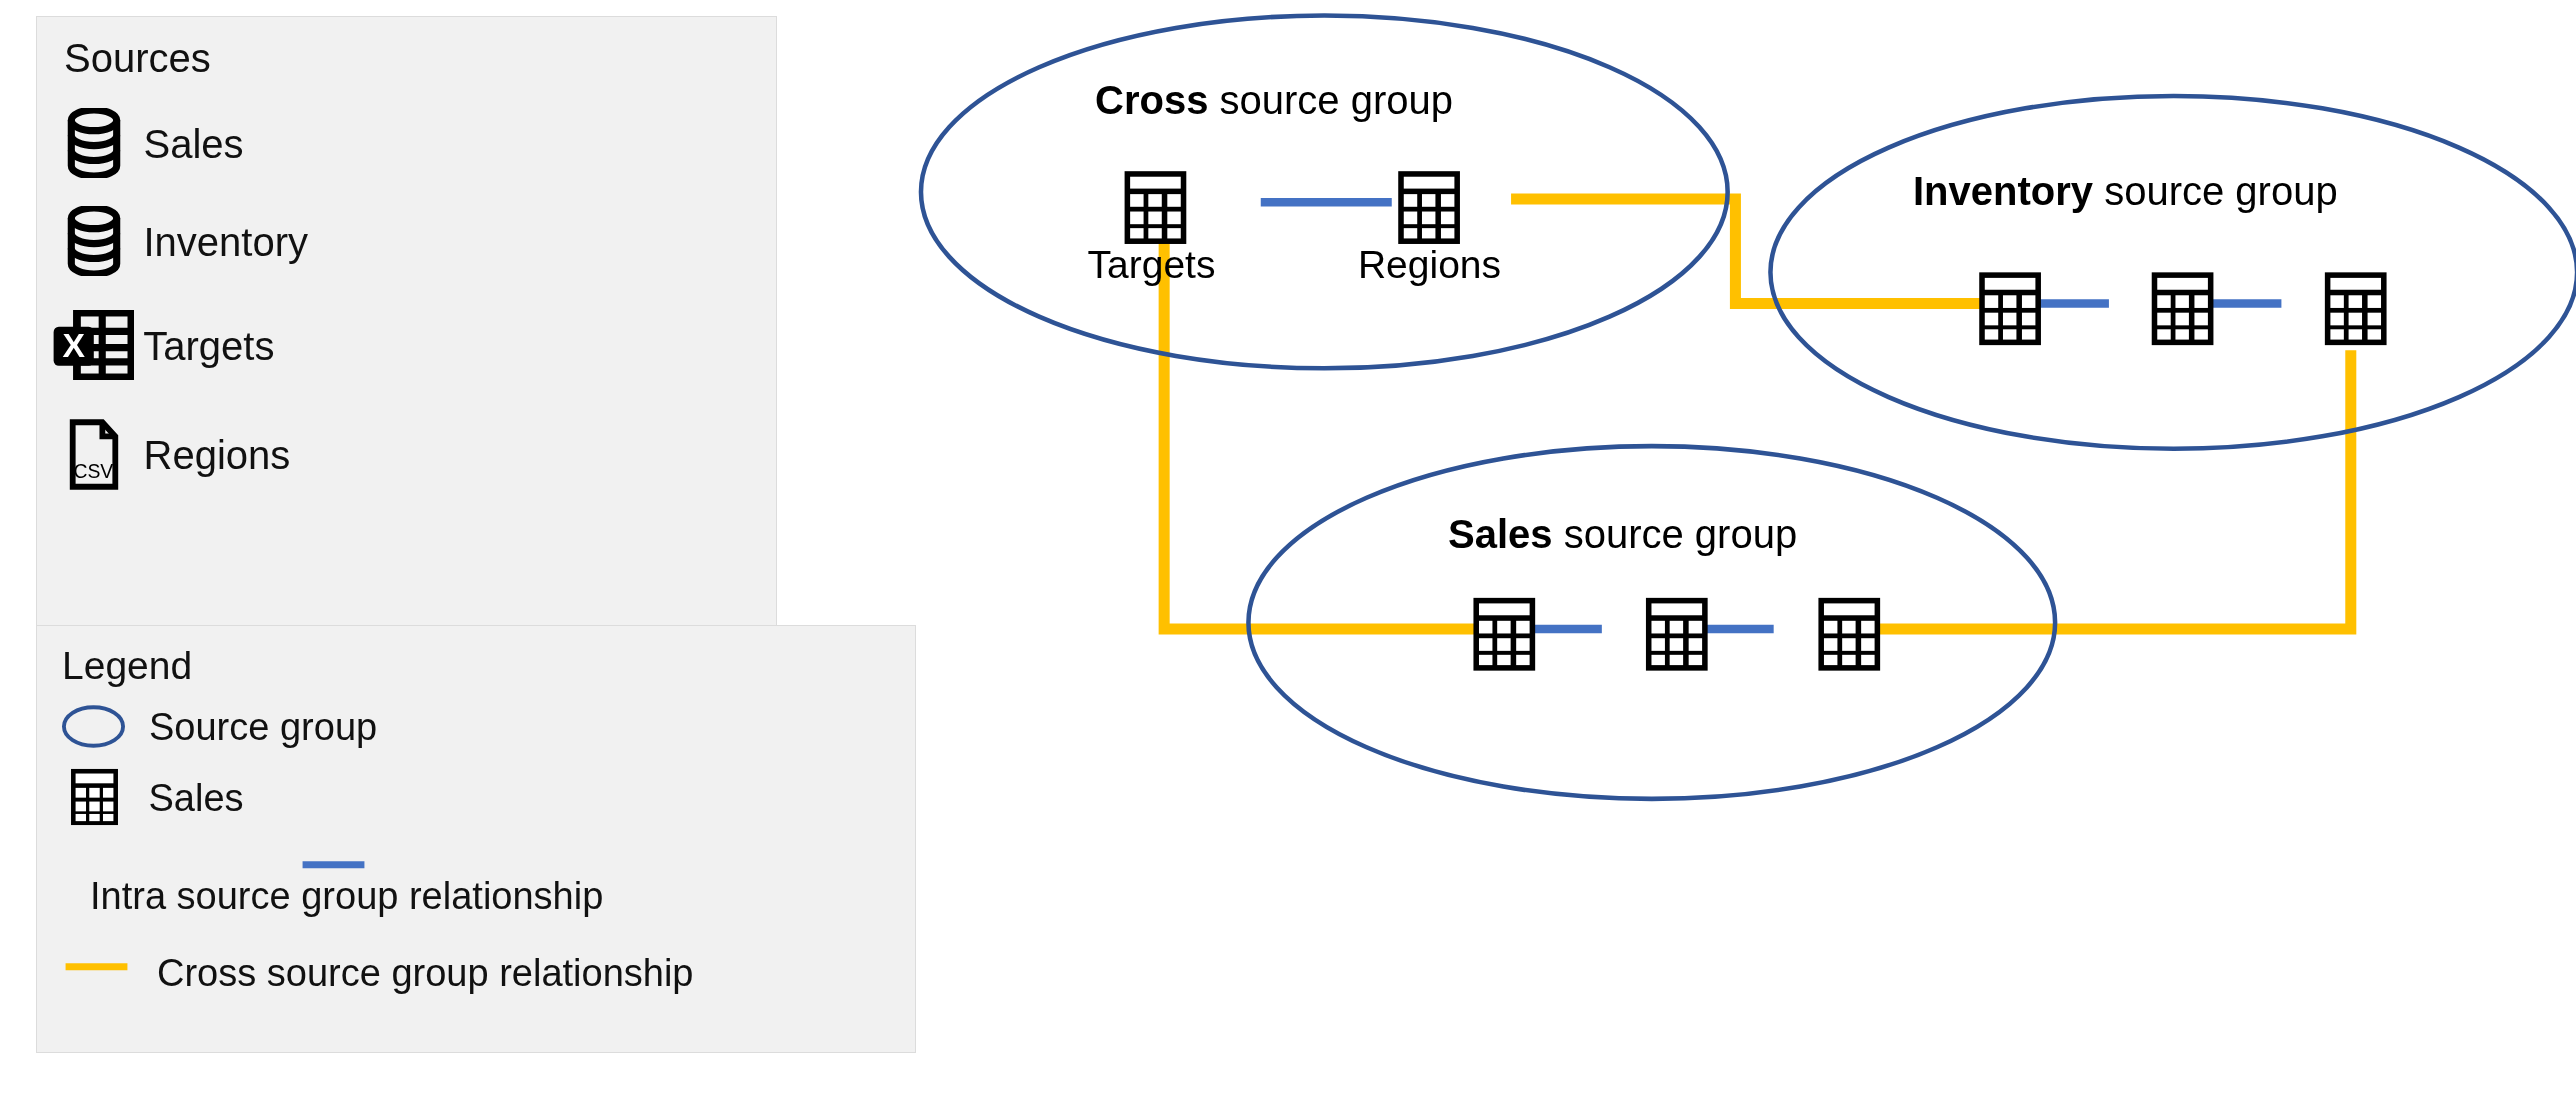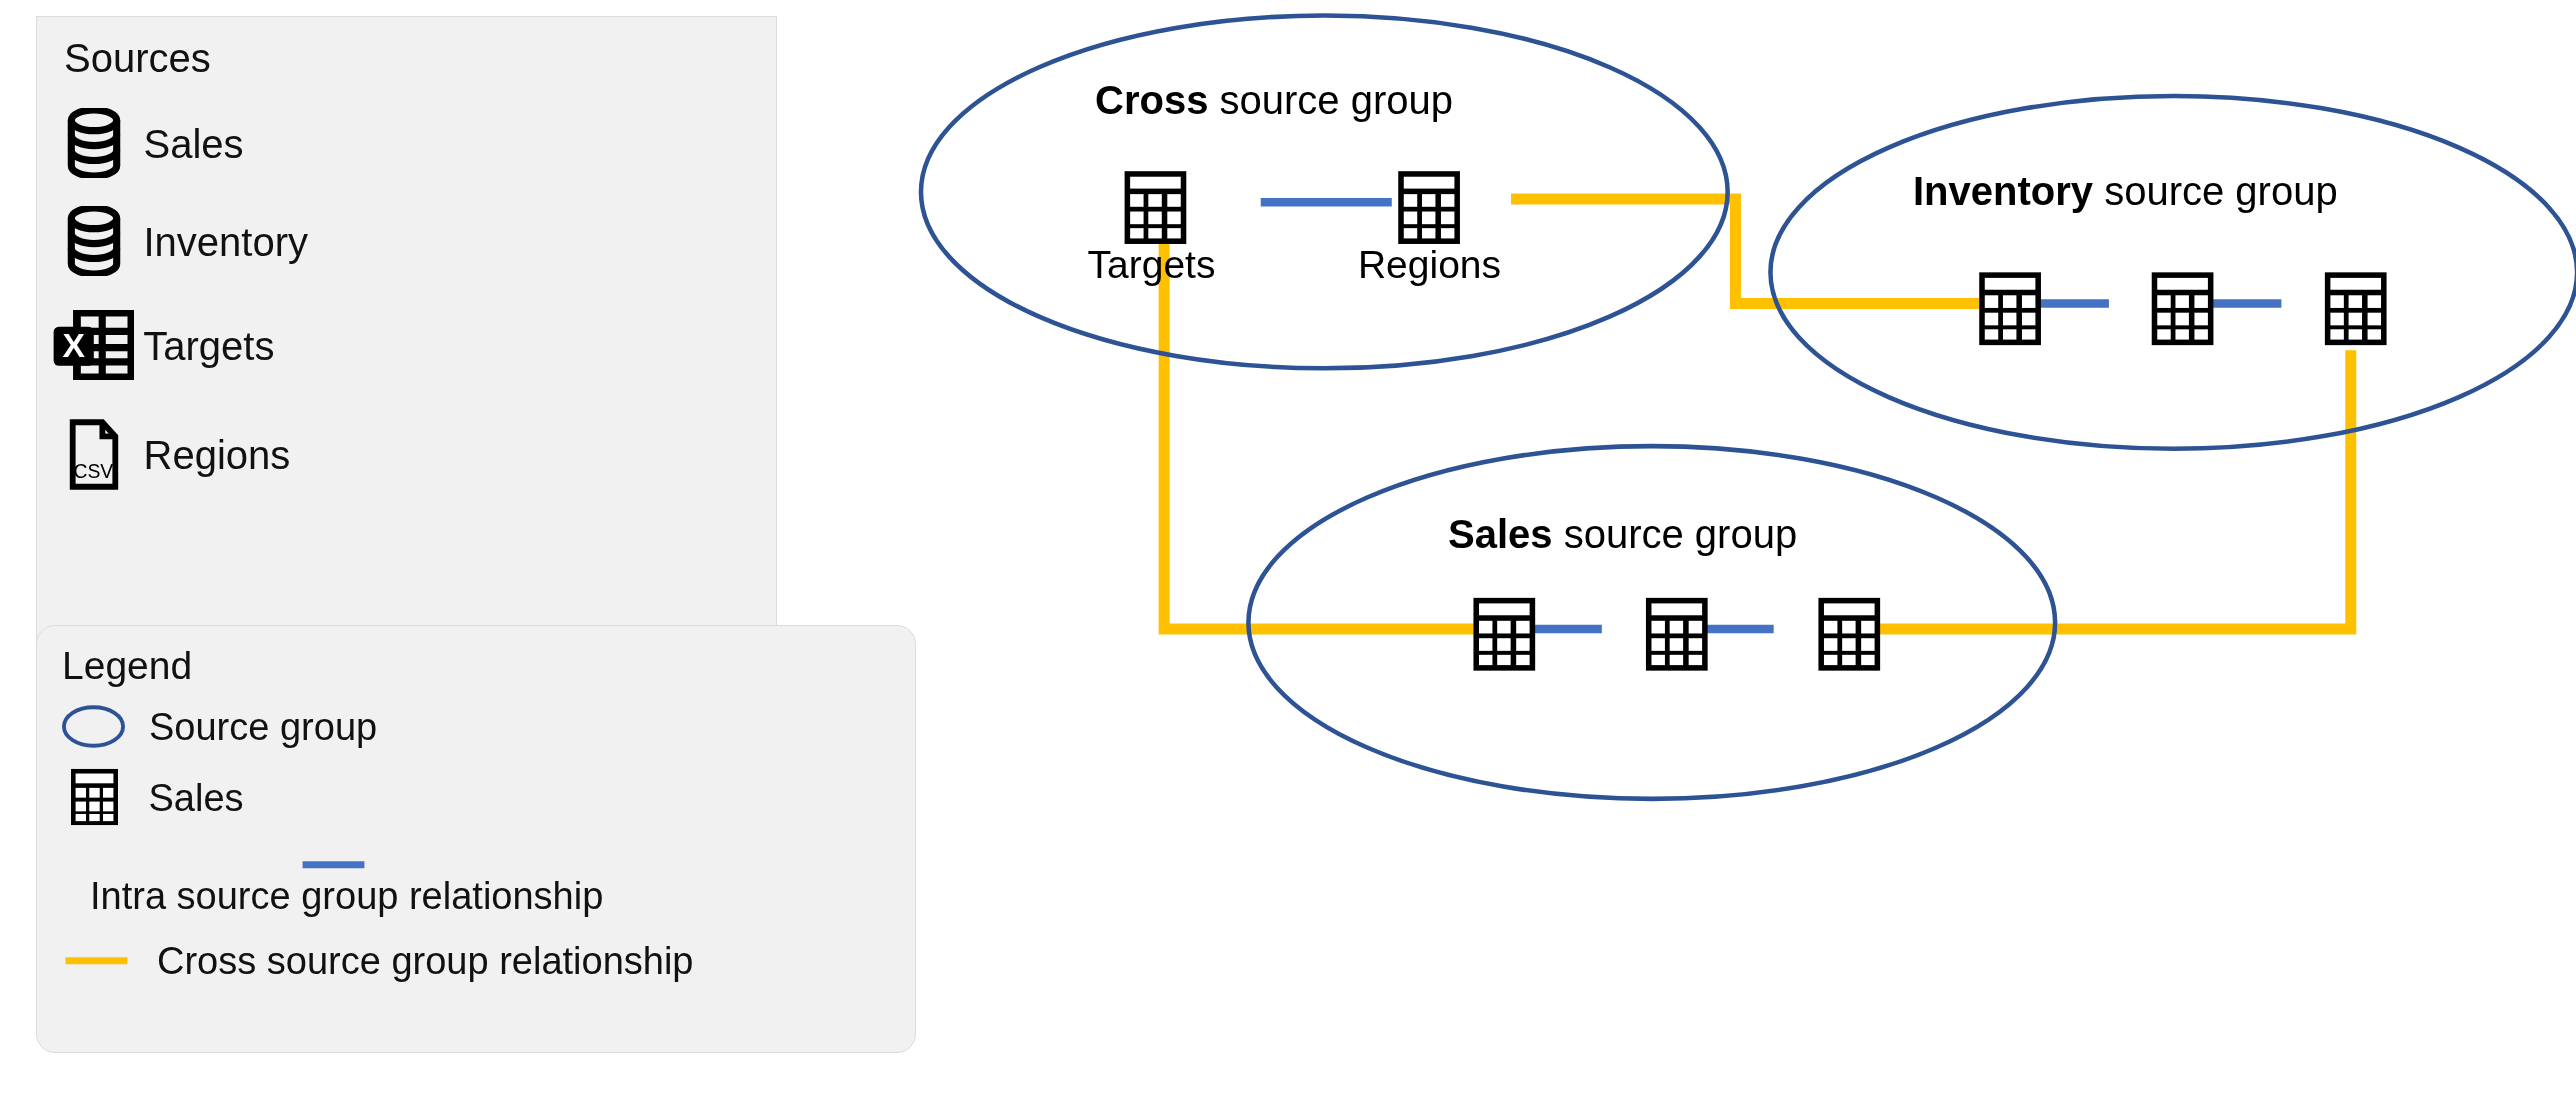--- a/index.html
+++ b/index.html
@@ -1,20 +1,20 @@
 <!DOCTYPE html>
 <html style="font-size:10.4px"><head>
 <meta charset="utf-8">
 <style>
   html,body{margin:0;padding:0;background:#ffffff;}
   body{width:2576px;height:1103px;position:relative;overflow:hidden;
        font-family:"Liberation Sans", sans-serif;color:#000;}
   .panel{position:absolute;background:#f1f1f1;border:1.9px solid #dcdcdc;box-sizing:border-box;}
   #sources-panel{left:36px;top:16px;width:741px;height:632px;}
-  #legend-panel{left:36px;top:625px;width:880px;height:428px;border-radius:19px;}
+  #legend-panel{left:36px;top:625px;width:880px;height:428px;}
   .panel-title{position:absolute;font-size:40px;line-height:1;color:#111;white-space:nowrap;}
   .src-row{position:absolute;display:flex;align-items:center;}
   .src-label{font-size:40px;color:#111;margin-left:22px;white-space:nowrap;}
   .lg-row{position:absolute;display:flex;align-items:center;}
   .lg-label{font-size:38px;color:#111;margin-left:22px;white-space:nowrap;}
   #canvas{position:absolute;left:0;top:0;width:2576px;height:1103px;}
   .grp-title{position:absolute;font-size:40px;white-space:nowrap;color:#000;}
   .grp-title b{font-weight:bold;}
   .tbl-caption{position:absolute;font-size:39px;white-space:nowrap;color:#000;text-align:center;}
 </style>
@@ -120,21 +120,21 @@
     </span>
     <span class="lg-label" style="margin-left:27px;">Intra source group relationship</span>
   </div>
 
   <div class="lg-row" style="left:26px;top:314px;">
     <span class="icon">
       <svg width="67" height="15.6" viewBox="0 0 104 24">
           <line x1="4" y1="12" x2="100" y2="12" stroke="#FFC000" stroke-width="11"></line>
         </svg>
     </span>
-    <span class="lg-label" style="margin-left:27px;">Cross source group relationship</span>
+    <span class="lg-label" style="margin-left:27px;margin-top:12px;">Cross source group relationship</span>
   </div>
 </div>
 
 <svg id="canvas" viewBox="0 0 3972 1701">
   <defs>
     <g id="tblsym">
       <rect x="0" y="0" width="78" height="92" fill="#000"></rect>
       <rect x="7" y="7" width="64" height="15" fill="#fff"></rect>
       <rect x="7" y="29" width="17" height="16" fill="#fff"></rect>
         <rect x="30" y="29" width="17" height="16" fill="#fff"></rect>

